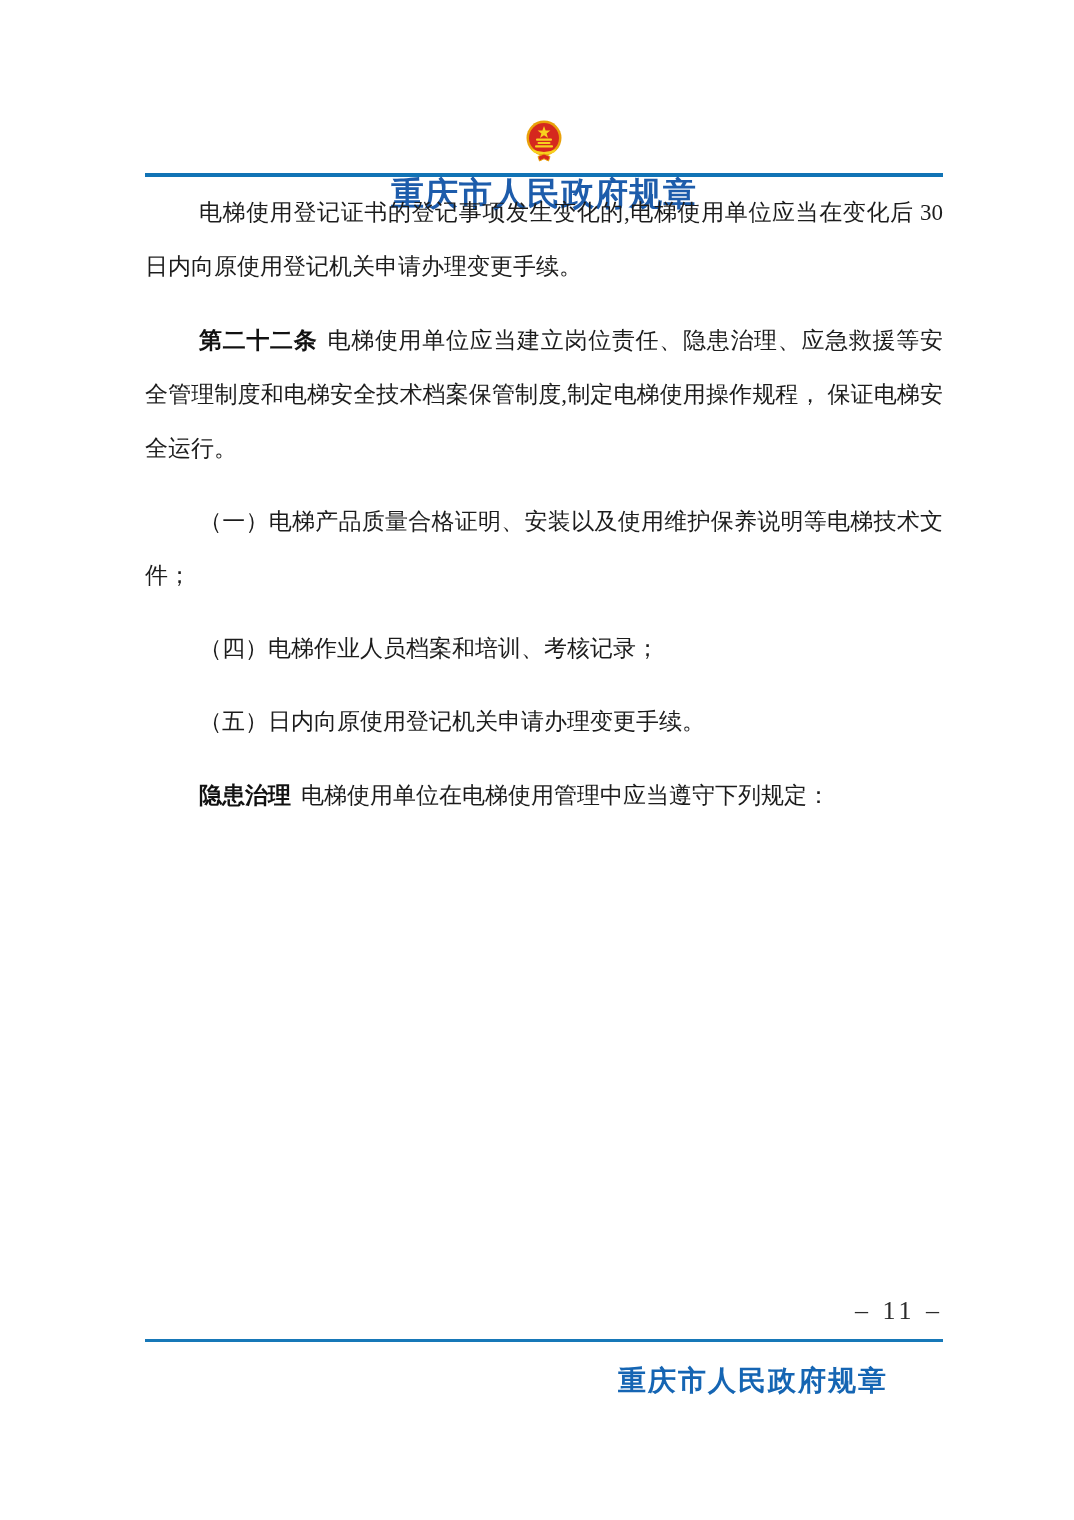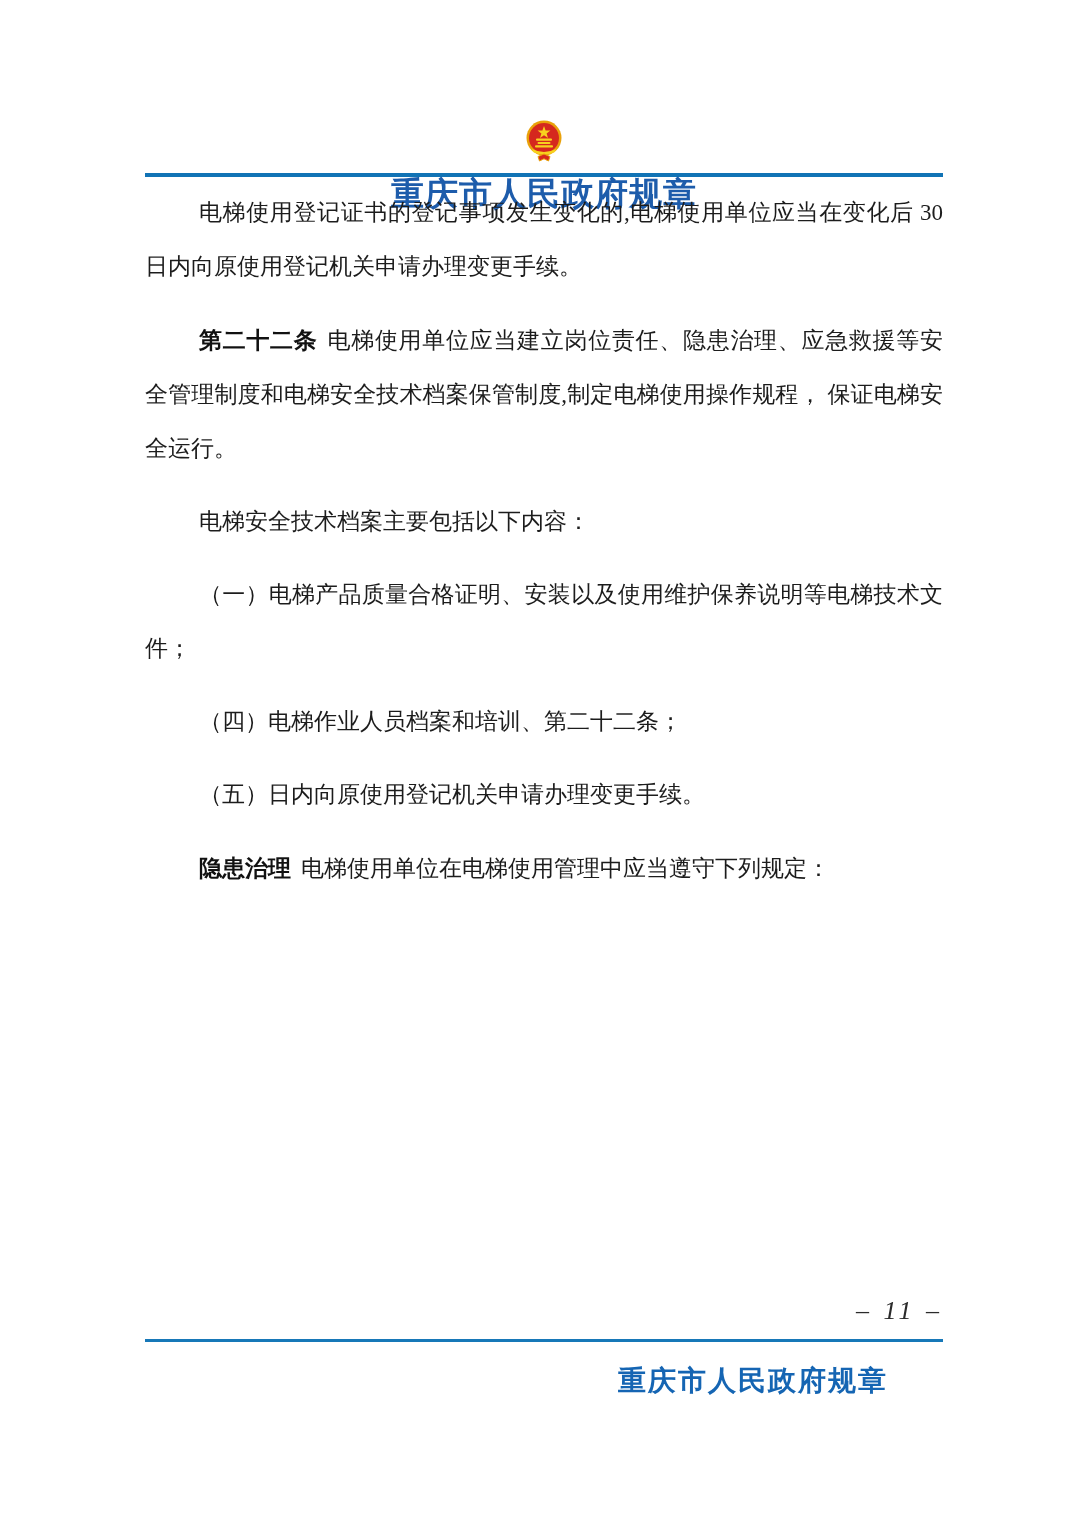--- a/index.html
+++ b/index.html
@@ -51,21 +51,20 @@
   }
   .lead:empty{display:none;margin:0;}
   
   .page-number{
     position:absolute;
     right:131px;top:1296px;
     font-size:26px;
     color:#2b2b2b;
     letter-spacing:4px;
     white-space:nowrap;
-    font-style:italic;
   }
   .footer-rule{
     position:absolute;left:145px;top:1339px;width:798px;height:3px;
     background:#1778b8;
   }
   .publisher{
     position:absolute;
     right:186px;top:1362px;
     font-family:"Liberation Serif","DejaVu Serif",serif;
     font-weight:bold;
@@ -93,23 +92,22 @@
         <path d="M13 36.5 L19 34 L25 36.5 L23.5 41 L19 38.8 L14.5 41 Z" fill="#d5281e" stroke="#e9a10a" stroke-width="1"></path>
       </svg>
       <div class="header-title">重庆市人民政府规章</div>
     </div>
     <div class="header-rule"></div>
   </div>
 
   <div class="doc-body">
     <p class="para"><span>电梯使用登记证书的登记事项发生变化的,电梯使用单位应当在变化后 30 日内向原使用登记机关申请办理变更手续。</span></p>
     <p class="para"><span class="lead">第二十二条</span><span>电梯使用单位应当建立岗位责任、隐患治理、应急救援等安全管理制度和电梯安全技术档案保管制度,制定电梯使用操作规程， 保证电梯安全运行。</span></p>
-    <p class="para"><span>电梯安全技术档案主要包括以下内容：</span></p>
     <p class="para"><span>（一）电梯产品质量合格证明、安装以及使用维护保养说明等电梯技术文件；</span></p>
-    <p class="para"><span>（四）电梯作业人员档案和培训、第二十二条；</span></p>
+    <p class="para"><span>（四）电梯作业人员档案和培训、考核记录；</span></p>
     <p class="para"><span>（五）日内向原使用登记机关申请办理变更手续。</span></p>
     <p class="para"><span class="lead">隐患治理</span><span>电梯使用单位在电梯使用管理中应当遵守下列规定：</span></p>
   </div>
 
   <div class="page-number">– 11 –</div>
   <div class="footer-rule"></div>
   <div class="publisher">重庆市人民政府规章</div>
 
 </div>
 

